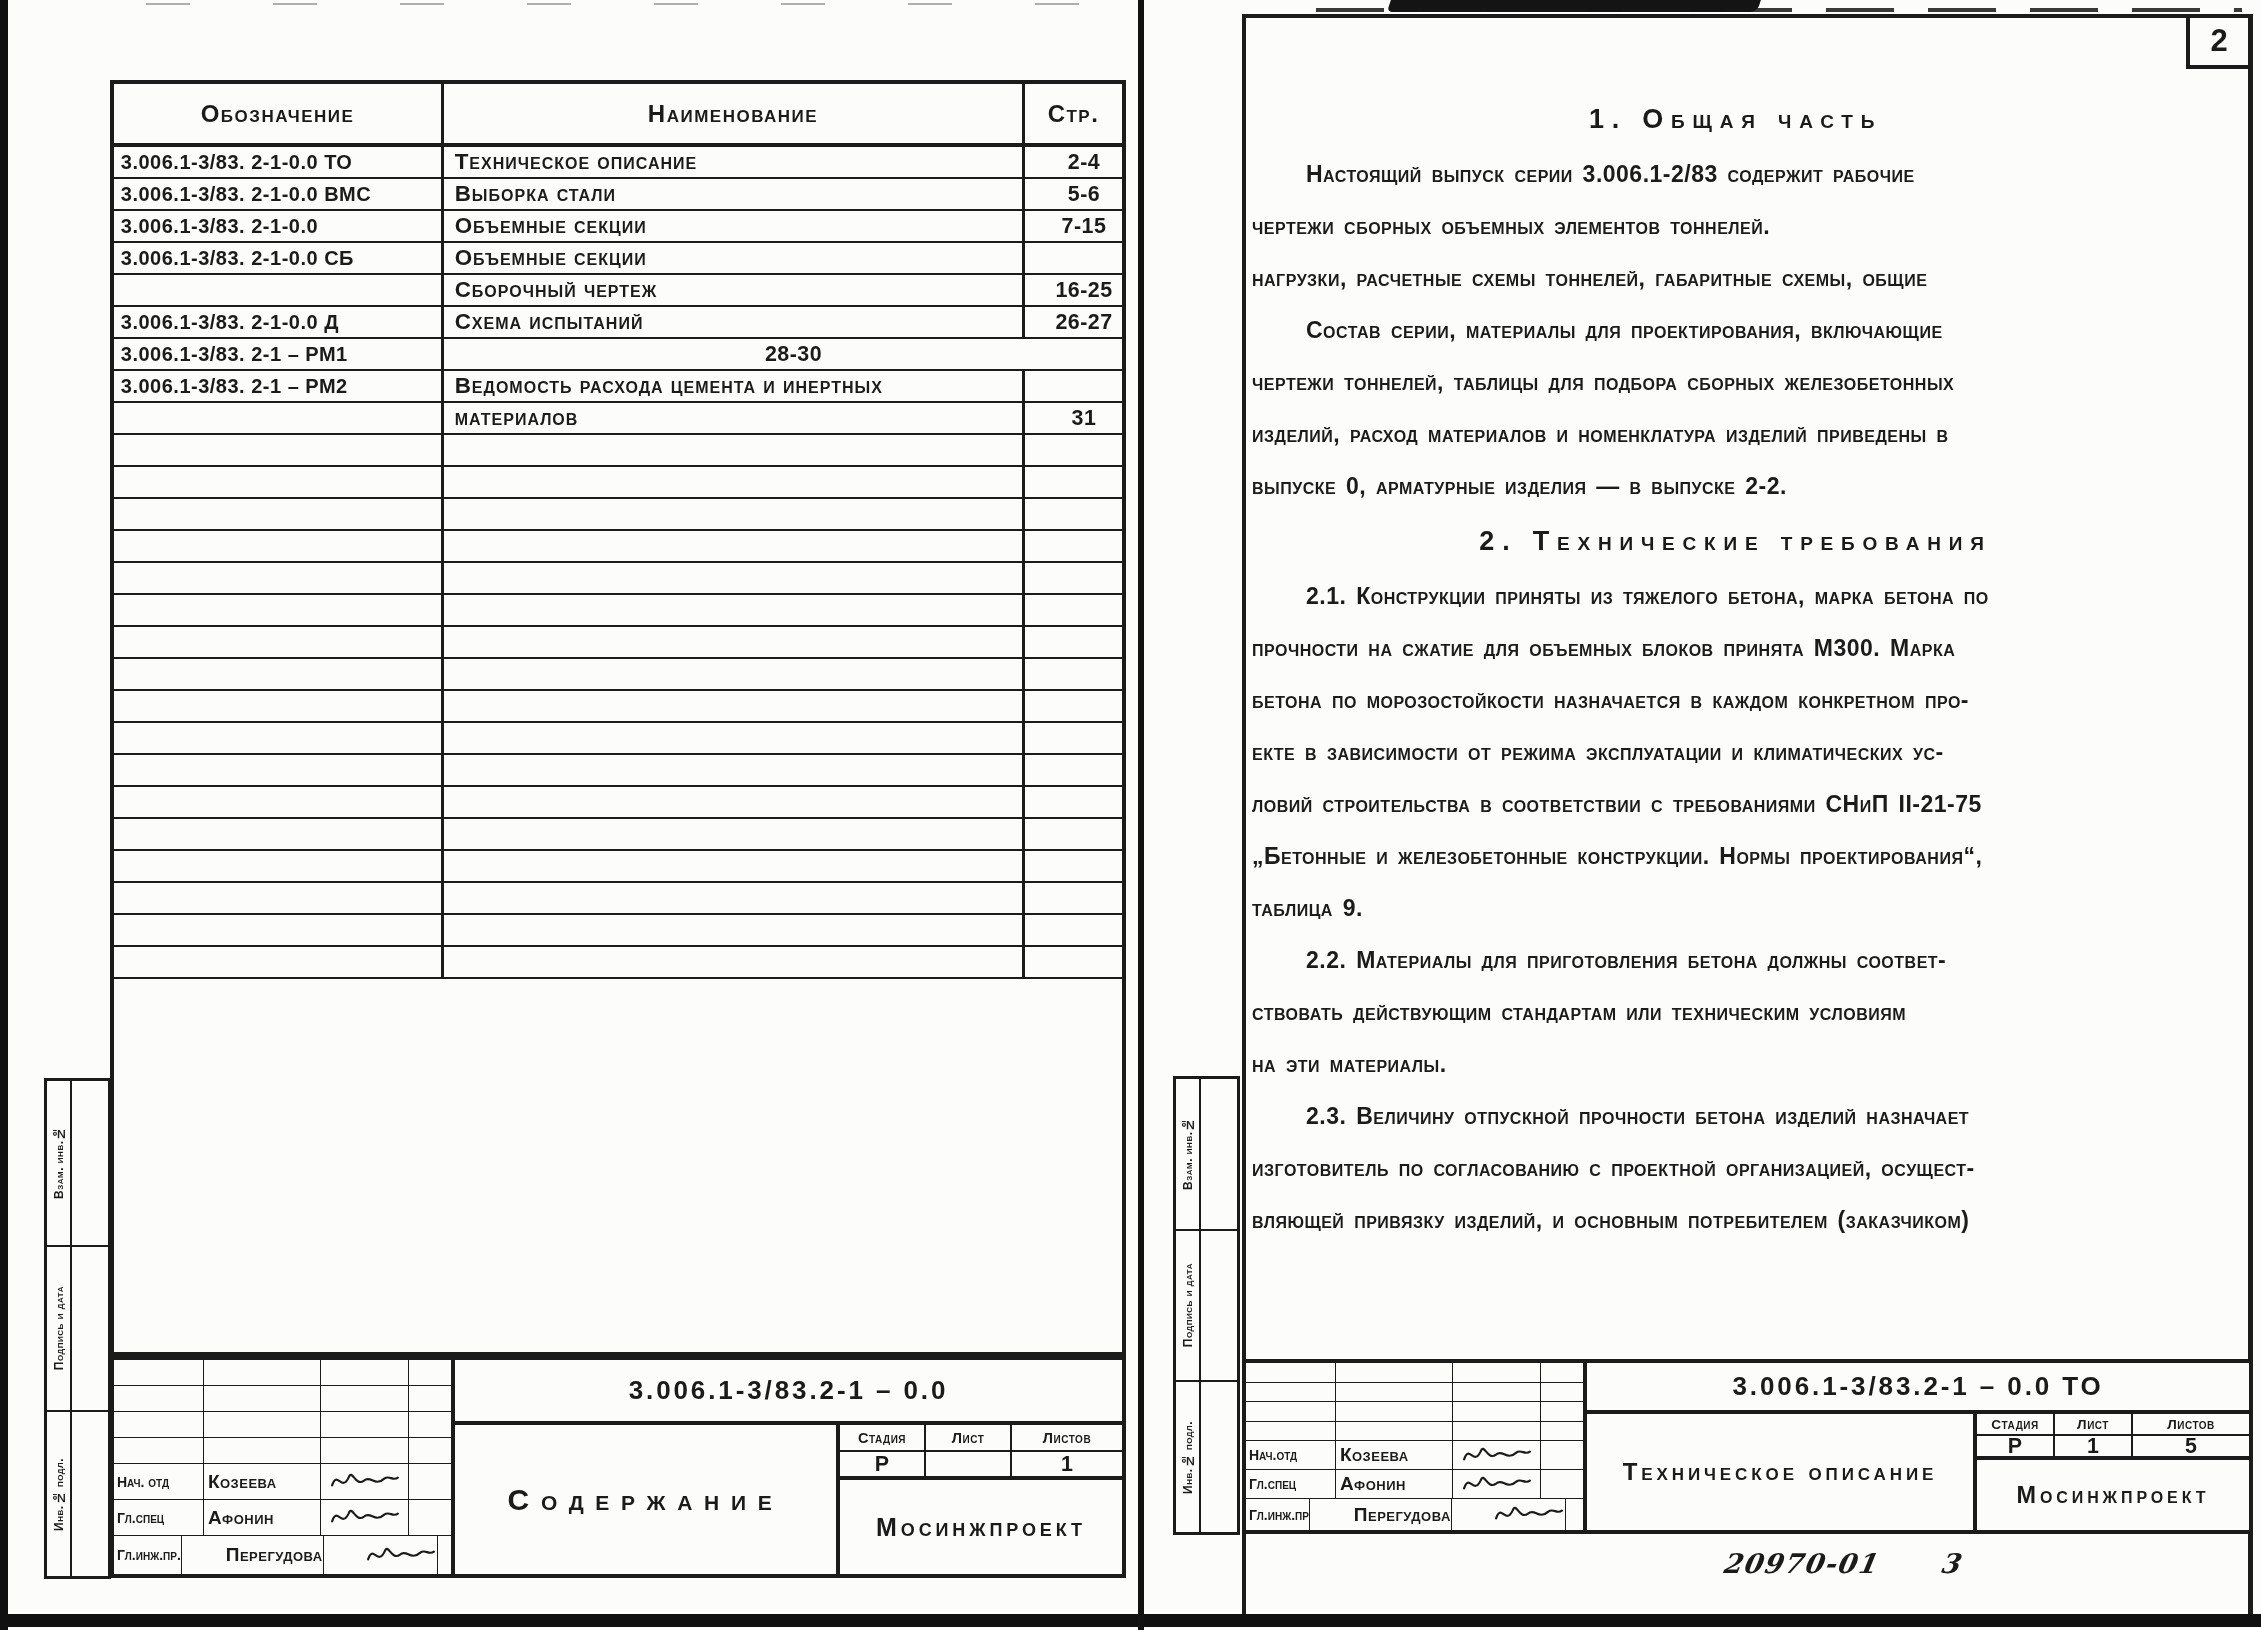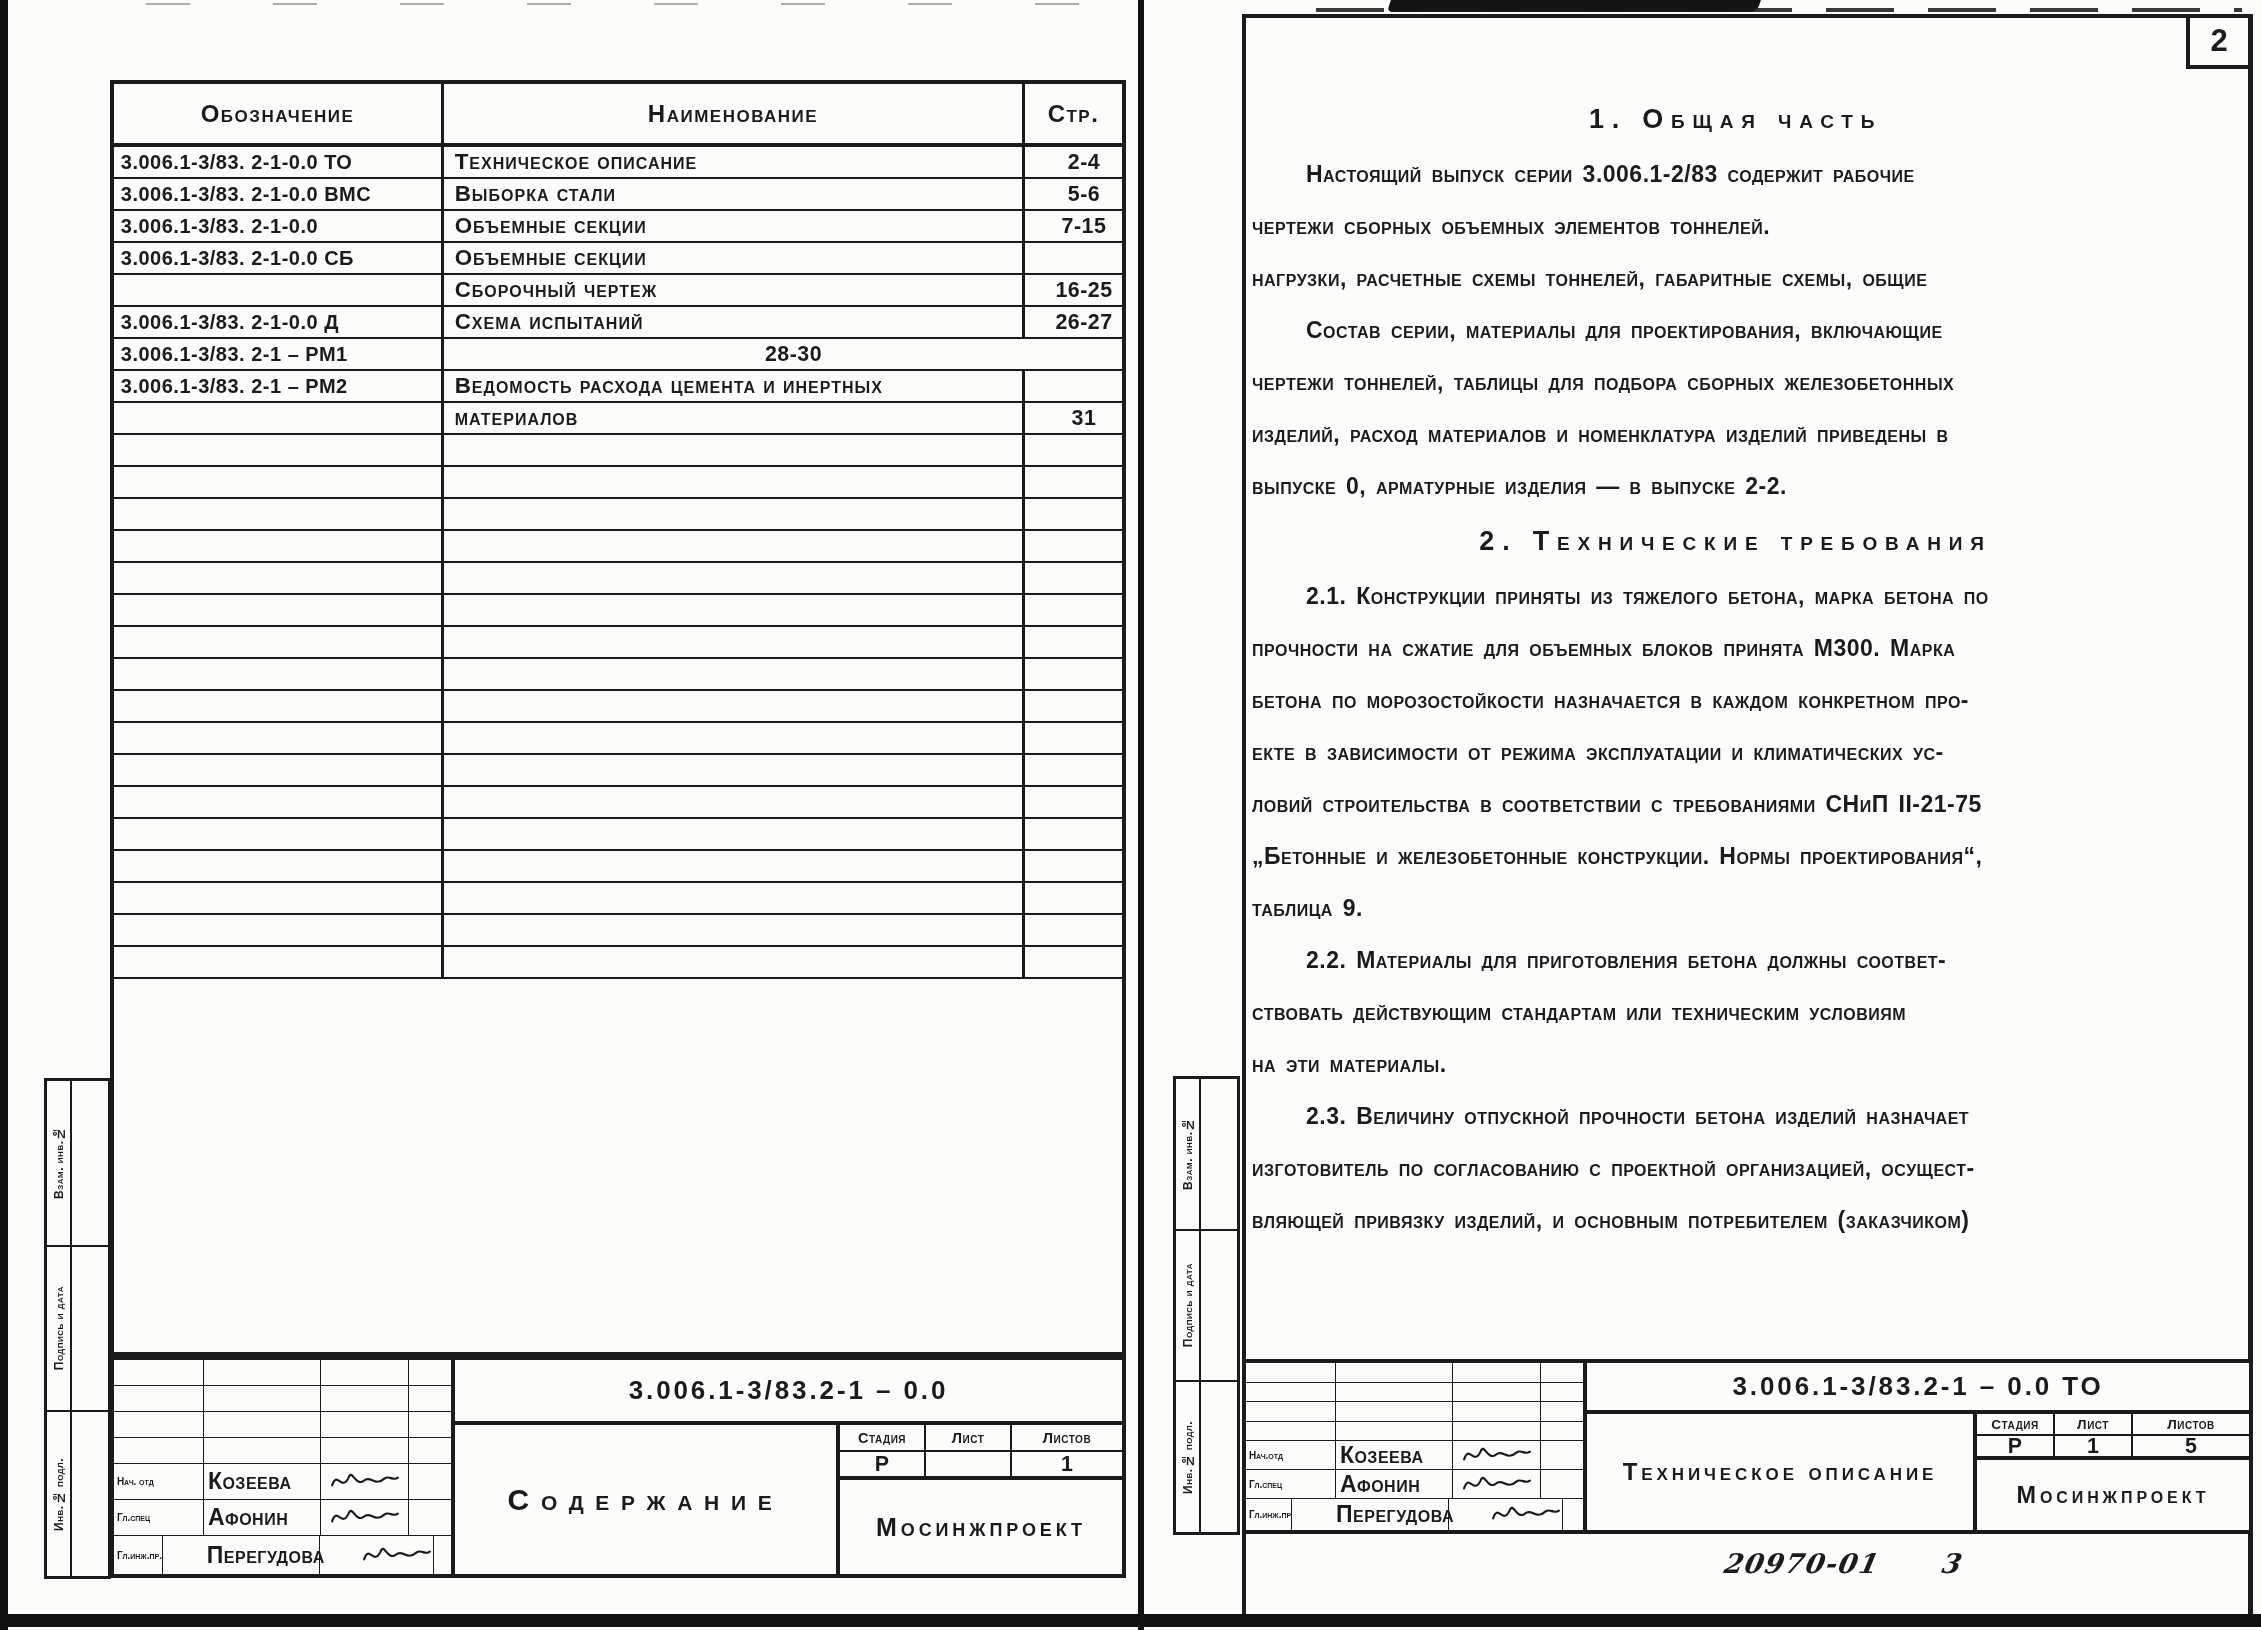--- a/index.html
+++ b/index.html
@@ -43,22 +43,22 @@
   .td.col-pg{justify-content:center;font-size:21.4px;letter-spacing:0.5px;padding-left:21px;}
 
   
   .tb{border:4.4px solid var(--ink);background:var(--paper);display:flex;overflow:hidden;}
   .tb-left{left:110px;top:1356px;width:1016px;height:222px;}
   .tb-right{left:1242px;top:1359px;width:1011px;height:175px;}
   .siggrid{width:341px;border-right:4.4px solid var(--ink);box-sizing:border-box;display:flex;flex-direction:column;}
   .sigrow{display:flex;border-bottom:1.9px solid var(--ink);box-sizing:border-box;flex:0 0 auto;}
   .sigrow:last-child{border-bottom:none;flex:1 1 auto;gap:40px;}
   .sigcell{box-sizing:border-box;display:flex;align-items:center;overflow:visible;}
-  .sig-role{width:90px;border-right:1.9px solid var(--ink);padding-left:2.9px;font-size:10px;font-weight:700;letter-spacing:0;}
-  .sig-name{width:117px;border-right:1.9px solid var(--ink);padding-left:3.9px;font-size:23px;font-weight:700;letter-spacing:0.5px;}
+  .sig-role{width:90px;border-right:1.9px solid var(--ink);padding-left:2.9px;font-size:14px;font-weight:700;letter-spacing:0;}
+  .sig-name{width:117px;border-right:1.9px solid var(--ink);padding-left:3.9px;font-size:19px;font-weight:700;letter-spacing:0.5px;}
   .sig-sign{width:88px;border-right:1.9px solid var(--ink);justify-content:center;}
   .sig-extra{flex:1;}
   .tb-main{flex:1;display:flex;flex-direction:column;}
   .doc-cell{border-bottom:4.4px solid var(--ink);display:flex;align-items:center;justify-content:center;
     font-size:26px;font-weight:700;letter-spacing:2.9px;box-sizing:border-box;}
   .tb-lower{flex:1;display:flex;}
   .title-cell{border-right:4.4px solid var(--ink);box-sizing:border-box;display:flex;align-items:center;justify-content:center;font-weight:700;}
   .stage-zone{flex:1;display:flex;flex-direction:column;}
   .stage-head{display:flex;border-bottom:2.4px solid var(--ink);box-sizing:border-box;}
   .stage-vals{display:flex;border-bottom:4.4px solid var(--ink);box-sizing:border-box;}

